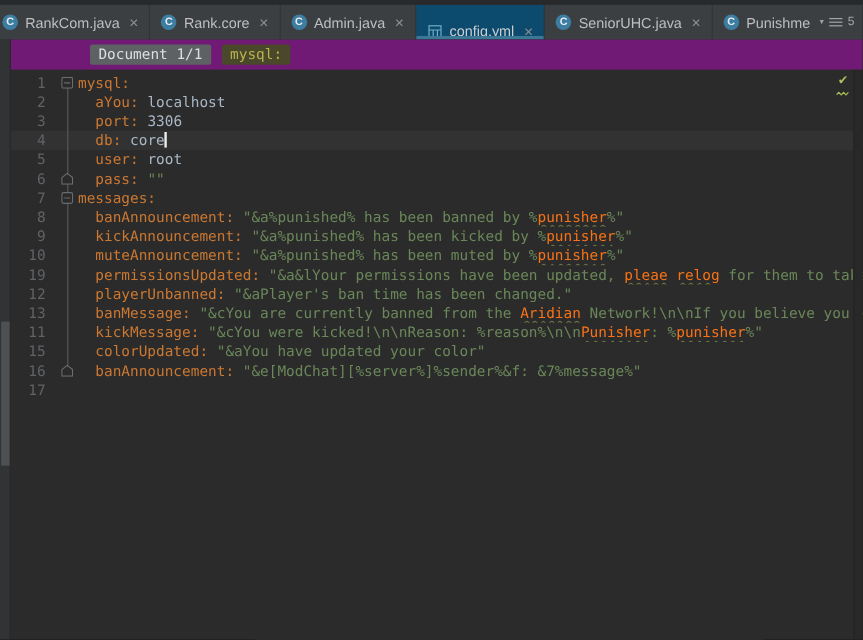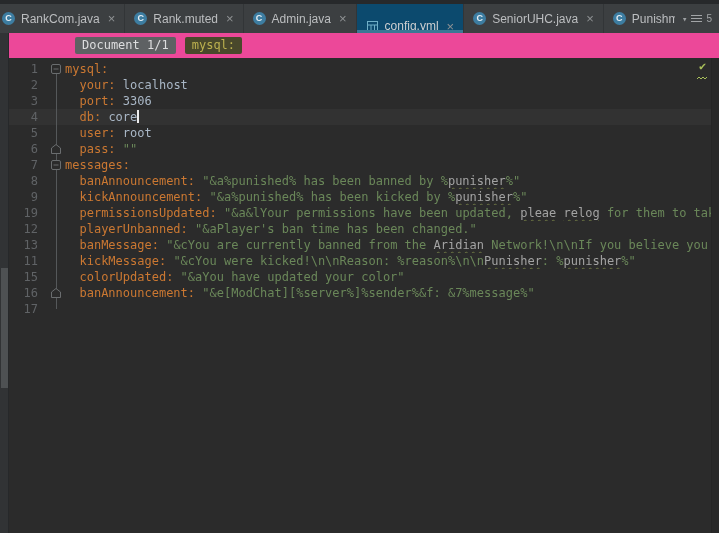--- a/index.html
+++ b/index.html
@@ -38,41 +38,41 @@
     margin-left:auto; display:flex; align-items:center; gap:4px;
     padding:0 7px; color:#AEB0B2;
   }
   .chevron { font-size:9px; color:#9DA0A2; }
   .hamburger { display:flex; flex-direction:column; gap:2px; }
   .hamburger i { display:block; width:11px; height:1px; background:#A2A5A7; }
   .hidden-count { font-family:"Liberation Sans", sans-serif; font-size:10px; color:#A2A5A7; }
   
   .breadcrumbs {
     height:25px; display:flex; align-items:center; gap:9px;
-    padding-left:66px; background:#ec4899;
+    padding-left:66px; background:#701a75;
     font-size:12px;
   }
   .crumb { padding:1px 7px 2px; border-radius:2px; line-height:14px; }
   .crumb.grey  { background:#5E6163; color:#DDDEDF; }
   .crumb.olive { background:#49482B; color:#BCB14F; }
   
   .editor {
     position:relative; height:475px; padding-top:3px;
     font-size:12px; line-height:16px; overflow:hidden;
   }
   .line { display:flex; height:16px; white-space:pre; }
   .line.caret-row { background:#323232; }
   .ln { flex:none; width:38px; padding-right:9px; text-align:right; color:#606366; }
   .fold { flex:none; width:18px; display:flex; align-items:center; justify-content:center; z-index:1; }
   .code { flex:1; min-width:0; overflow:hidden; color:#A9B7C6; }
   .code .key { color:#CB7832; }
   .code .val { color:#A9B7C6; }
   .code .str { color:#6A8759; }
   .code .strw {
-    color:#a3a3a3;
+    color:#f97316;
     text-decoration:underline; text-decoration-style:wavy;
     text-decoration-color:#6B7442; text-decoration-thickness:1px;
     text-underline-offset:2px;
   }
   .caret-bar { display:inline-block; width:1.5px; height:13px; background:#EDEDED; vertical-align:-2px; }
   .fold-connector {
     position:absolute; left:47px; top:11px; width:1px; height:240px;
     background:#55585A; z-index:0;
   }
   .inspect { position:absolute; top:3px; right:11px; text-align:center; line-height:10px; }
@@ -101,21 +101,21 @@
             <span class="ic-class">C</span>
           </span>
     <span class="tab-label">RankCom.java</span>
     <span class="tab-close">×</span>
   </div>
 
   <div class="tab">
     <span class="tab-icon">
             <span class="ic-class">C</span>
           </span>
-    <span class="tab-label">Rank.muted</span>
+    <span class="tab-label">Rank.core</span>
     <span class="tab-close">×</span>
   </div>
 
   <div class="tab">
     <span class="tab-icon">
             <span class="ic-class">C</span>
           </span>
     <span class="tab-label">Admin.java</span>
     <span class="tab-close">×</span>
   </div>
@@ -178,21 +178,21 @@
     <span class="fold"><svg width="10" height="10" viewBox="0 0 10 10">
                 <rect x="0.5" y="0.5" width="9" height="9" rx="1.5" fill="#2B2B2B" stroke="#6A6D6F"></rect>
                 <line x1="2.5" y1="5" x2="7.5" y2="5" stroke="#6A6D6F"></line>
               </svg></span>
     <span class="code"><span class="key">mysql:</span></span>
   </div>
 
   <div class="line">
     <span class="ln">2</span>
     <span class="fold"></span>
-    <span class="code"><span>  </span><span class="key">your:</span><span> </span><span class="val">localhost</span></span>
+    <span class="code"><span>  </span><span class="key">aYou:</span><span> </span><span class="val">localhost</span></span>
   </div>
 
   <div class="line">
     <span class="ln">3</span>
     <span class="fold"></span>
     <span class="code"><span>  </span><span class="key">port:</span><span> </span><span class="val">3306</span></span>
   </div>
 
   <div class="line caret-row">
     <span class="ln">4</span>
@@ -228,20 +228,25 @@
     <span class="fold"></span>
     <span class="code"><span>  </span><span class="key">banAnnouncement:</span><span> </span><span class="str">"&amp;a%punished% has been banned by %</span><span class="strw">punisher</span><span class="str">%"</span></span>
   </div>
 
   <div class="line">
     <span class="ln">9</span>
     <span class="fold"></span>
     <span class="code"><span>  </span><span class="key">kickAnnouncement:</span><span> </span><span class="str">"&amp;a%punished% has been kicked by %</span><span class="strw">punisher</span><span class="str">%"</span></span>
   </div>
 
+  <div class="line">
+    <span class="ln">10</span>
+    <span class="fold"></span>
+    <span class="code"><span>  </span><span class="key">muteAnnouncement:</span><span> </span><span class="str">"&amp;a%punished% has been muted by %</span><span class="strw">punisher</span><span class="str">%"</span></span>
+  </div>
 
   <div class="line">
     <span class="ln">19</span>
     <span class="fold"></span>
     <span class="code"><span>  </span><span class="key">permissionsUpdated:</span><span> </span><span class="str">"&amp;a&amp;lYour permissions have been updated, </span><span class="strw">pleae</span><span class="str"> </span><span class="strw">relog</span><span class="str"> for them to take effect</span></span>
   </div>
 
   <div class="line">
     <span class="ln">12</span>
     <span class="fold"></span>

